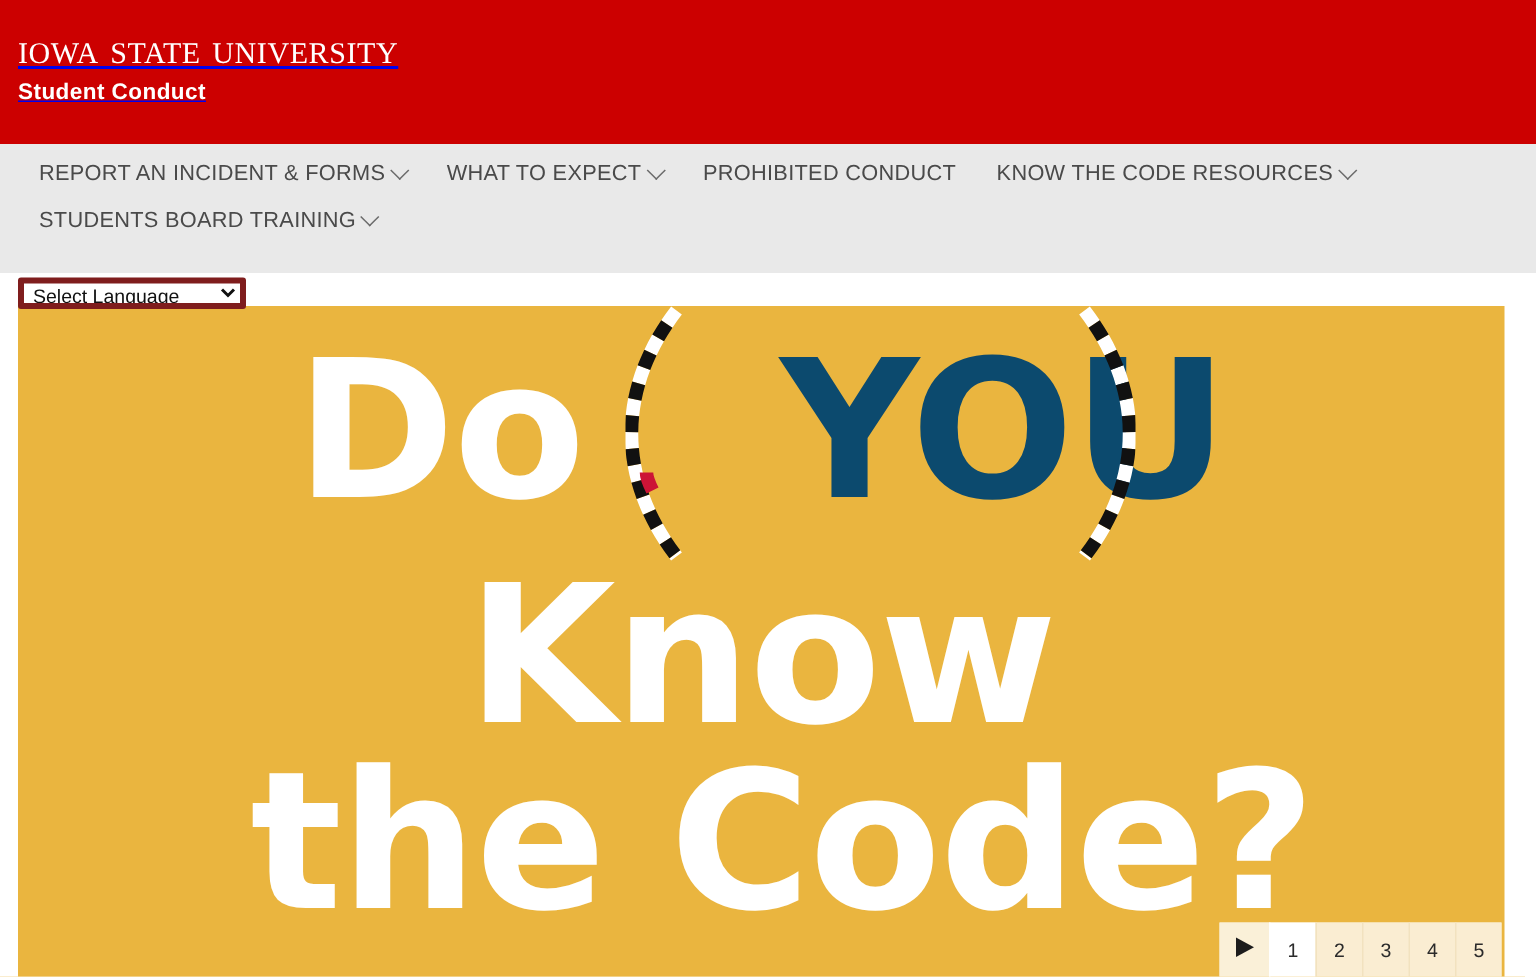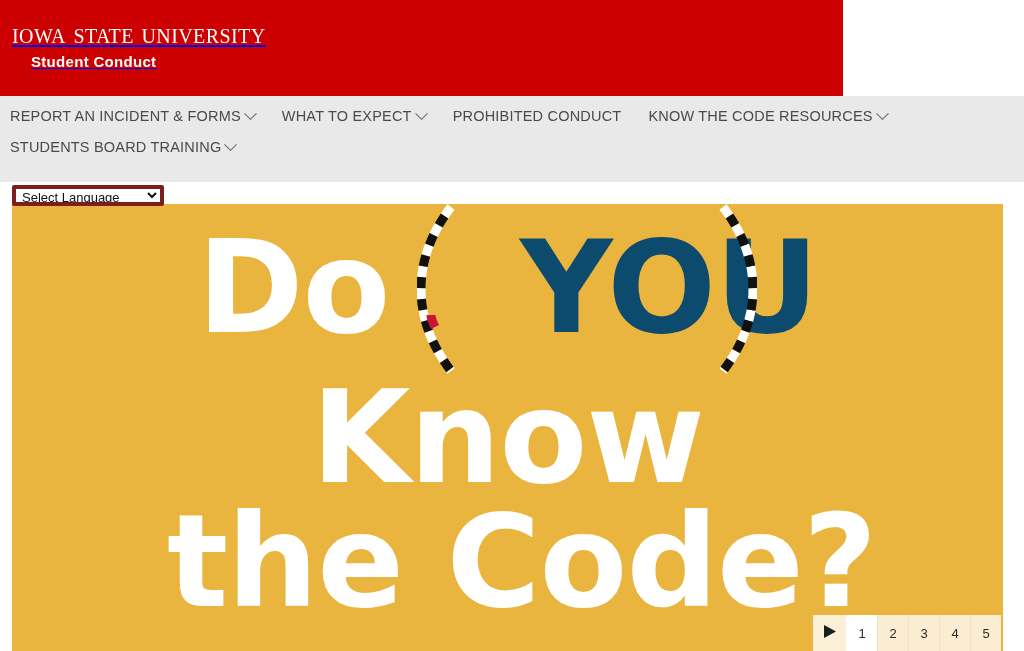--- a/index.html
+++ b/index.html
@@ -9,21 +9,21 @@
     width: 1024px;
     height: 651px;
     overflow: hidden;
     background: #ffffff;
     font-family: "Liberation Sans", sans-serif;
   }
 
   
   .masthead {
     position: relative;
-    width: 843px;
+    width: 1024px;
     height: 96px;
     background: #cc0000;
   }
   .brand {
     position: absolute;
     left: 12px;
     top: 17px;
   }
   .brand-wordmark {
     display: block;
@@ -38,21 +38,20 @@
   }
   .brand-sub {
     display: block;
     margin-top: 4px;
     font-family: "Liberation Sans", sans-serif;
     font-size: 15px;
     font-weight: bold;
     color: #ffffff;
     letter-spacing: 0.3px;
     white-space: nowrap;
-    margin-left: 19px;
   }
 
   .search-box {
     position: absolute;
     left: 806px;
     top: 28px;
     width: 194px;
     height: 25px;
     background: #b00000;
     display: flex;
@@ -96,21 +95,21 @@
     font-weight: bold;
     letter-spacing: 0.2px;
     white-space: nowrap;
   }
 
   
   .mainnav {
     width: 1024px;
     height: 86px;
     background: #e9e9e9;
-    padding: 12px 0 0 10px;
+    padding: 12px 0 0 26px;
   }
   .nav-row { display: flex; align-items: center; }
   .nav-row.second { margin-top: 15px; }
   .nav-item {
     display: inline-flex;
     align-items: center;
     gap: 5px;
     color: #4a4a4a;
     text-decoration: none;
     font-size: 14.5px;

